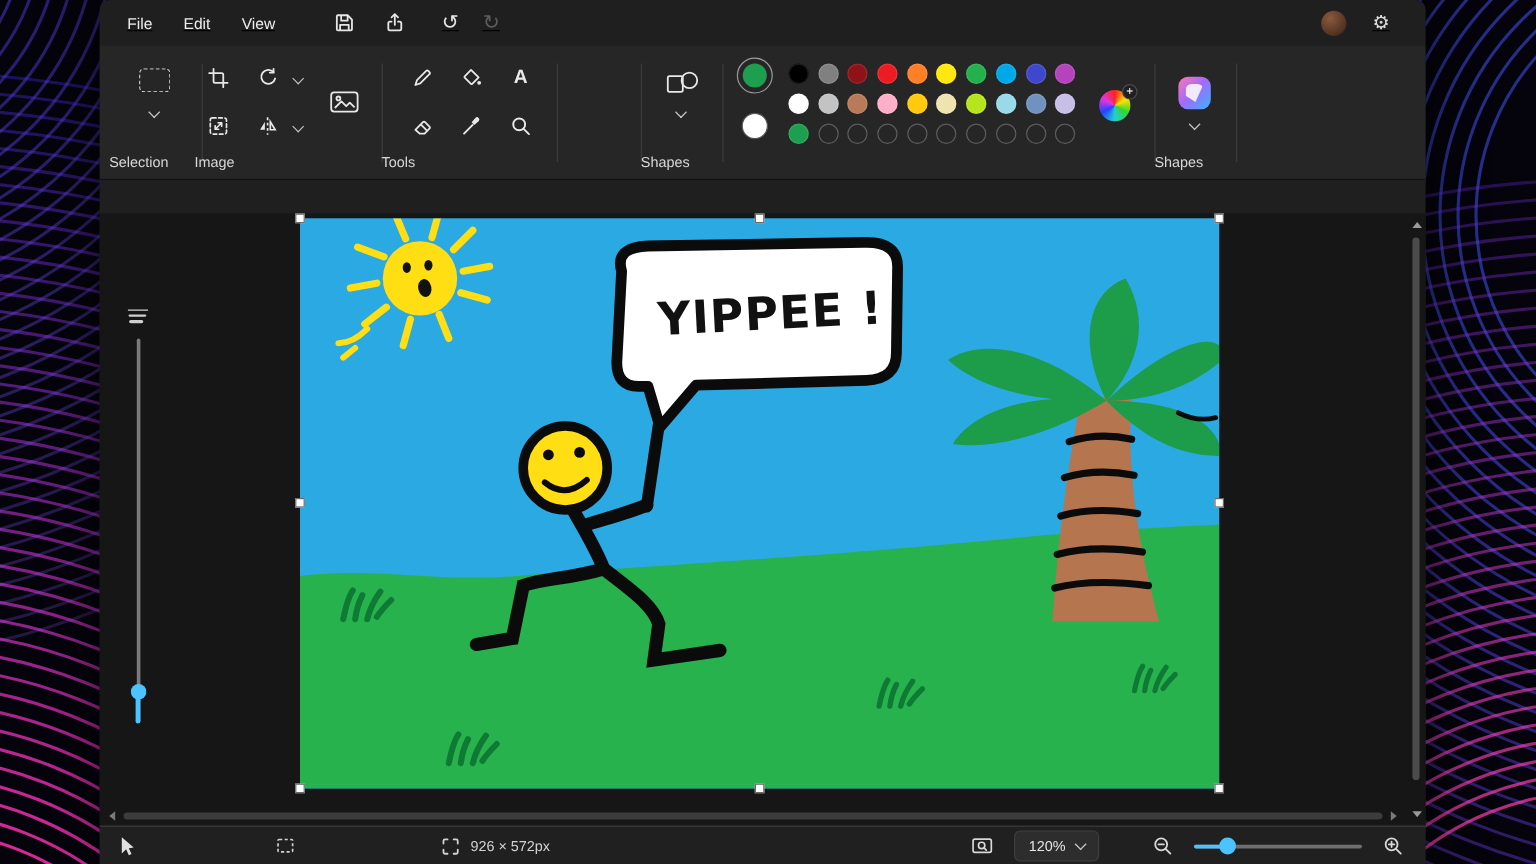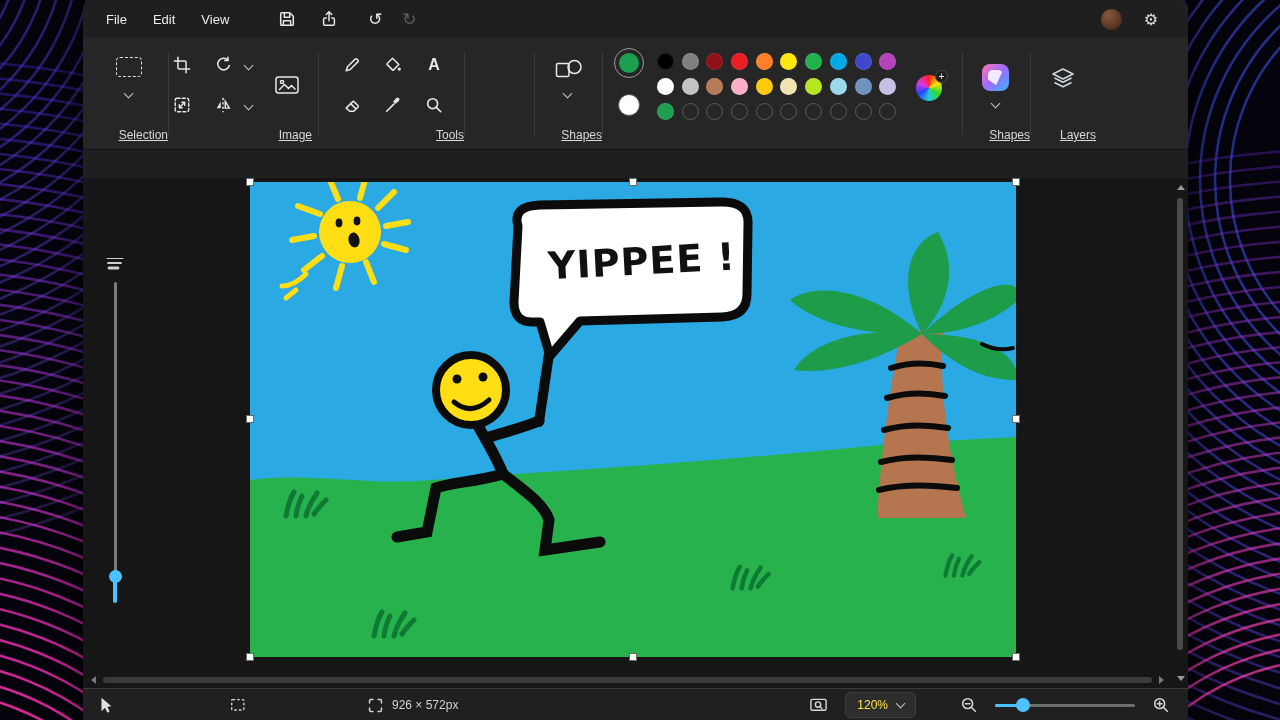--- a/index.html
+++ b/index.html
@@ -18,37 +18,37 @@
               color:#c9c9c9; font-size:12px; }
   .app-ico { width:14px; height:14px; border-radius:50%;
              background:conic-gradient(#e84b4b,#f6b83c,#58c34f,#3aa7e8,#9b5cf0,#e84b4b);
              box-shadow:inset 0 0 0 2px rgba(30,30,30,.4); }
   .win-controls { margin-left:auto; display:flex; height:100%; }
   .win-btn { width:46px; height:100%; display:flex; align-items:center; justify-content:center;
              color:#cfcfcf; font-size:13px; }
   .max-box { width:9px; height:9px; border:1px solid #cfcfcf; border-radius:2px; }
 
   
-  .menubar { height:38px; display:flex; align-items:center; padding:0 10px; }
+  .menubar { height:38px; display:flex; align-items:center; padding:0 10px;text-decoration:underline; }
   .menu-item { padding:6px 13px; color:#ececec; font-size:13px; border-radius:5px; }
   .icon-btn { width:34px; height:30px; display:flex; align-items:center; justify-content:center;
               color:#e6e6e6; border-radius:5px; }
   .glyph { font-family:"DejaVu Sans",sans-serif; }
   .undo-g { font-size:17px; }
   .redo-g { font-size:17px; color:#5d5d5d; }
   .avatar { width:21px; height:21px; border-radius:50%;
             background:radial-gradient(circle at 35% 30%, #8a5a3e, #3a2014); }
   .gear-g { font-size:16px; color:#dcdcdc; }
 
   
   .ribbon { position:relative; height:112px; background:#262626; border-bottom:1px solid #121212; }
   .rdiv { position:absolute; top:15px; height:82px; width:1px; background:#3c3c3c; }
   .rgroup { position:absolute; top:0; height:112px; }
-  .rlabel { position:absolute; bottom:8px; left:0; width:100%; text-align:right;
-            font-size:12px; color:#d8d8d8;text-decoration:underline; }
+  .rlabel { position:absolute; bottom:8px; left:0; width:100%; text-align:left;
+            font-size:12px; color:#d8d8d8; }
   .rb-btn { position:absolute; display:flex; align-items:center; justify-content:center;
             border-radius:5px; color:#e8e8e8; }
   .chev { display:inline-block; width:7px; height:7px; border-right:1.4px solid #c6c6c6;
           border-bottom:1.4px solid #c6c6c6; transform:rotate(45deg); }
   .chev-abs { position:absolute; }
   .sel-rect { width:26px; height:20px; border:1.6px dashed #dedede; border-radius:4px; }
   .brush-box { position:absolute; width:36px; height:48px; border:1.4px solid #8f8f8f; border-radius:8px;
                display:flex; flex-direction:column; align-items:center; justify-content:center; gap:4px;
                color:#e8e8e8; }
   .fg-wrap { position:absolute; width:30px; height:30px; border-radius:50%; border:1.8px solid #9a9a9a;
@@ -93,21 +93,21 @@
   .hthumb-bar { position:absolute; top:3px; left:14px; right:14px; height:6px; background:#3c3c3c; border-radius:3px; }
   .arr.left  { top:2px; left:2px;  border-top:4px solid transparent; border-bottom:4px solid transparent; border-right:5px solid #7a7a7a; }
   .arr.right { top:2px; right:2px; border-top:4px solid transparent; border-bottom:4px solid transparent; border-left:5px solid #7a7a7a; }
 
   
   .statusbar { position:absolute; left:0; right:0; top:688px; height:32px; background:#202020;
                border-top:1px solid #3a3a3a; font-size:12px; color:#d2d2d2; }
   .sb-item { position:absolute; top:0; height:32px; display:flex; align-items:center; gap:8px; color:#d2d2d2; }
   .sb-right { position:absolute; right:14px; top:0; height:32px; display:flex; align-items:center; gap:13px; }
   .zoom-dd { display:flex; align-items:center; gap:9px; padding:5px 11px; border-radius:5px;
-             background:#2d2d2d; border:1px solid #3e3e3e; color:#fde047;text-align:center; }
+             background:#2d2d2d; border:1px solid #3e3e3e; color:#e5e5e5;text-align:center; }
   .hslider { position:relative; width:140px; height:20px; }
   .htrack { position:absolute; top:9px; left:0; width:100%; height:3px; background:#6f6f6f; border-radius:2px; }
   .hfill  { position:absolute; top:9px; left:0; width:20%; height:3px; background:var(--accent); border-radius:2px; }
   .hthumb { position:absolute; top:3px; left:calc(20% - 7px); width:14px; height:14px; border-radius:50%; background:var(--accent); }
 
   svg.ic { display:block; }
   svg.ic * { vector-effect:non-scaling-stroke; }
 </style>
 </head>
 <body>
@@ -441,30 +441,20 @@
         <div class="wbadge"><span>+</span></div>
       </div>
     </div>
 
     <div class="rgroup" style="left:879px;width:68px">
       <div class="copilot-ico" style="left:20px;top:26px"></div>
       <span class="chev chev-abs" style="left:30px;top:62px"></span>
       <div class="rlabel">Shapes</div>
     </div>
 
-    <div class="rgroup" style="left:947px;width:66px">
-      <div class="rb-btn" style="left:18px;top:26px;width:30px;height:30px">
-        <svg class="ic" width="26" height="26" viewBox="0 0 26 26" fill="none" stroke="#cdd8de" stroke-width="1.6" stroke-linejoin="round">
-            <path d="M13,3 L23,8 L13,13 L3,8 Z"></path>
-            <path d="M4.5,12 L13,16.3 L21.5,12"></path>
-            <path d="M4.5,16.5 L13,20.8 L21.5,16.5"></path>
-          </svg>
-      </div>
-      <div class="rlabel">Layers</div>
-    </div>
   </div>
 
   <div class="canvas-area">
 
     <div class="size-slider">
       <svg class="size-ico" width="18" height="16" viewBox="0 0 18 16" stroke="currentColor" stroke-linecap="round">
           <path d="M1,2.5 H17" stroke-width="1"></path>
           <path d="M2,7 H15" stroke-width="1.8"></path>
           <path d="M3,12 H12" stroke-width="2.8"></path>
         </svg>

